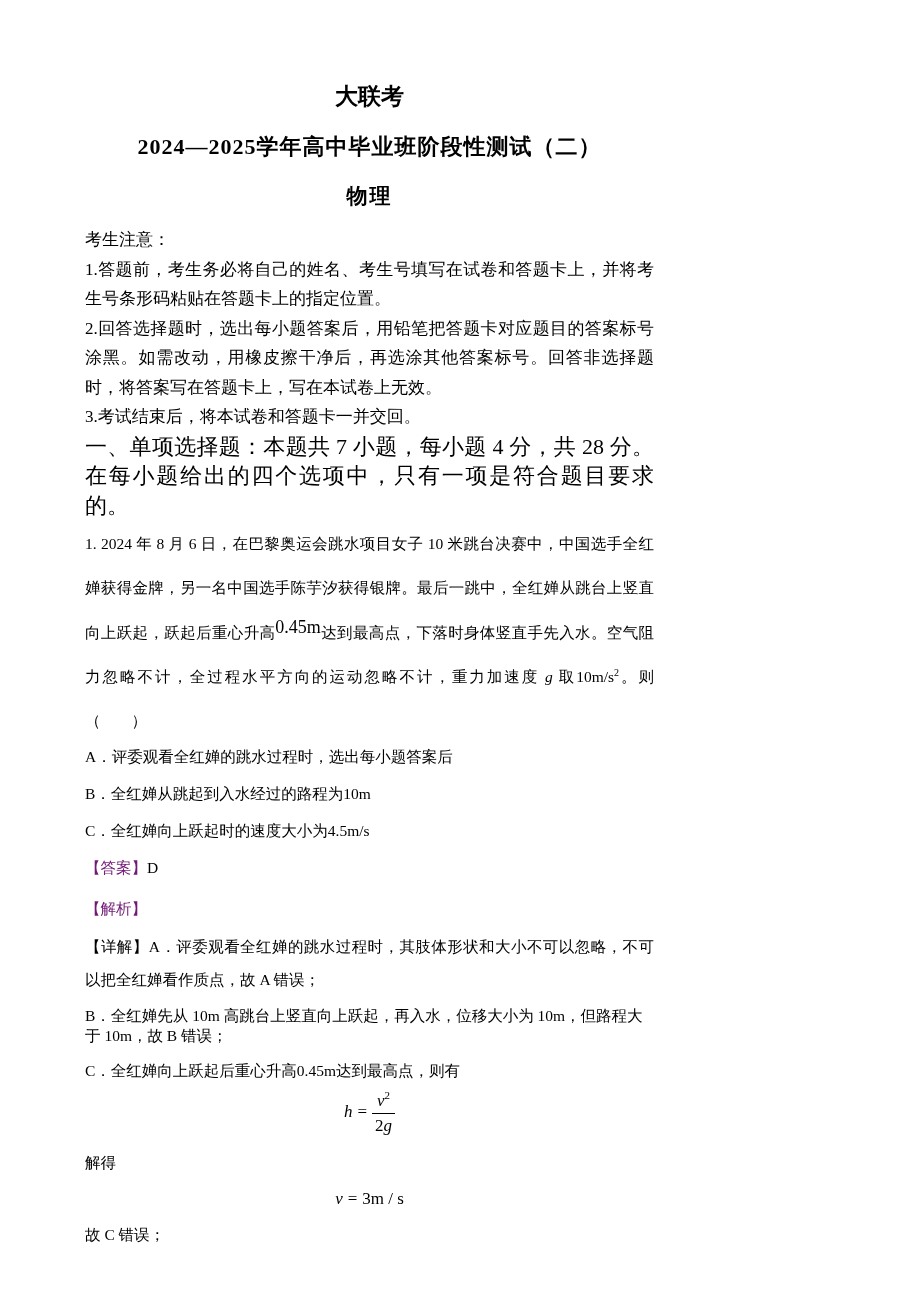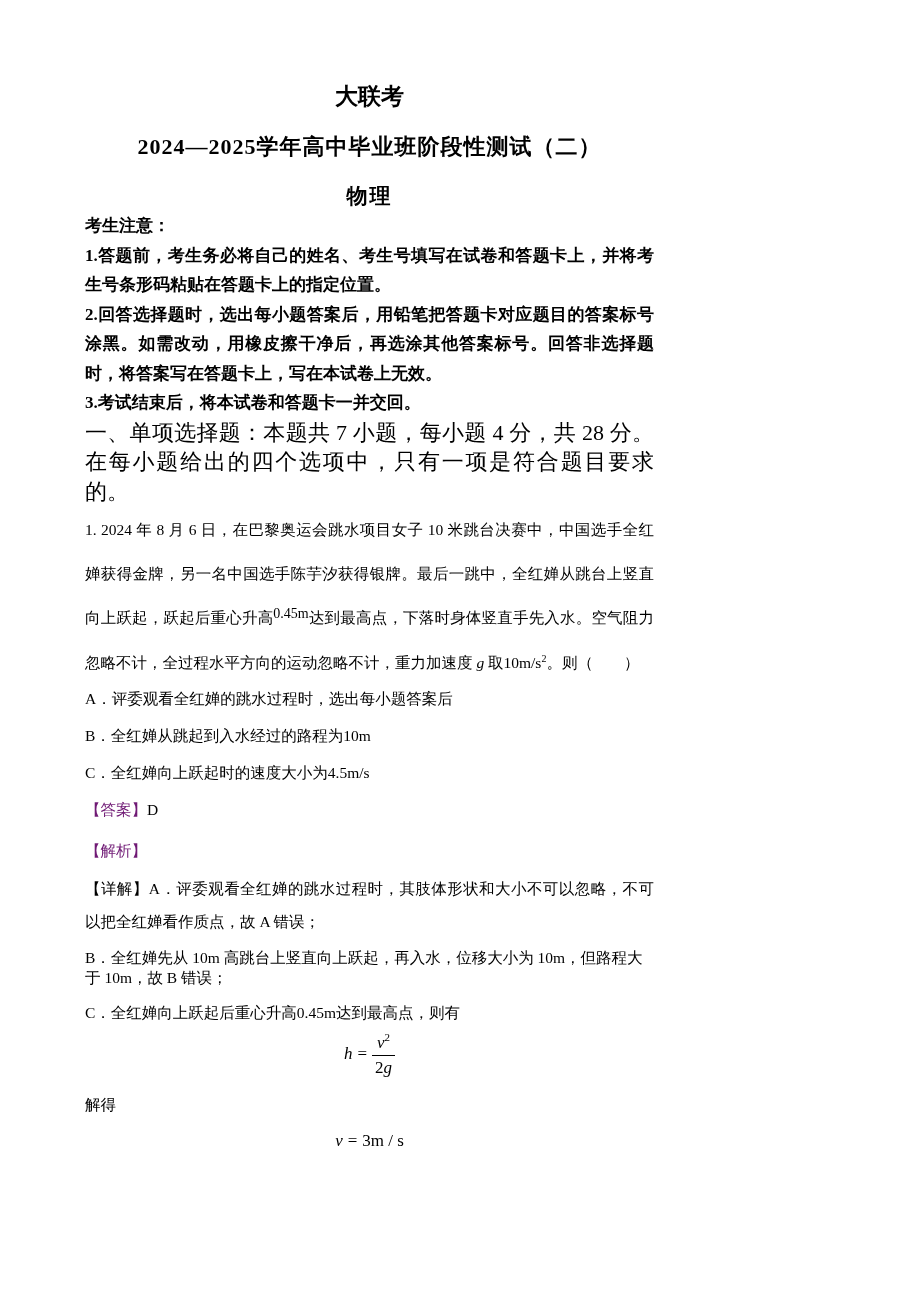--- a/index.html
+++ b/index.html
@@ -31,43 +31,43 @@
   }
   .doc-subject {
     text-align: center;
     font-size: 21px;
     font-weight: bold;
     line-height: 26px;
     margin-top: 23px;
     letter-spacing: 2px;
   }
   .notice {
-    margin-top: 2px;
+    margin-top: 16px;
     font-size: 17px;
-    font-weight: bold;
+    font-weight: normal;
     line-height: 29.5px;
     text-align: justify;
   }
   .notice p { text-align: justify; }
   .section-heading {
     font-size: 22px;
     font-weight: normal;
     line-height: 29.5px;
     text-align: justify;
   }
   .stem {
     margin-top: 2px;
     font-size: 15.5px;
     line-height: 44px;
     text-align: justify;
   }
   .raised {
     position: relative;
     top: -5px;
-    font-size: 14px;
+    font-size: 18px;
   }
   .sup-unit sup { font-size: 10px; vertical-align: super; line-height: 0; }
   .options { margin-top: 4px; }
   .option {
     font-size: 15.5px;
     line-height: 20px;
     margin-bottom: 17px;
   }
   .answer-line, .analysis-line {
     font-size: 15.5px;
@@ -152,14 +152,15 @@
   <div class="formula">
     <span class="mvar">h</span><span class="mrel">=</span><span class="frac"><span class="num"><span class="mvar">v</span><sup>2</sup></span><span class="den"><span class="mnum">2</span><span class="mvar">g</span></span></span>
   </div>
 
   <p class="detail-line solve-line">解得</p>
 
   <div class="formula formula-2">
     <span class="mvar">v</span><span class="mrel">=</span><span class="mnum">3m / s</span>
   </div>
 
+  <p class="detail-line c-end">故 C 错误；</p>
 
 </div>
 
 </body></html>

